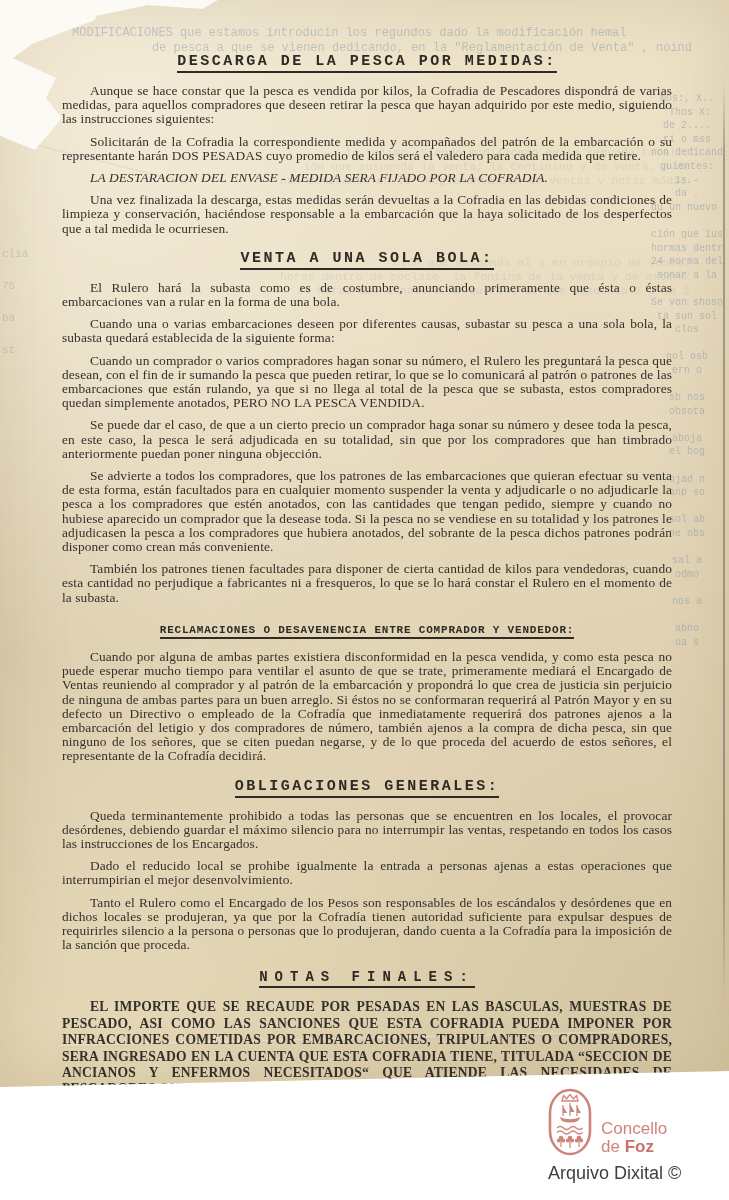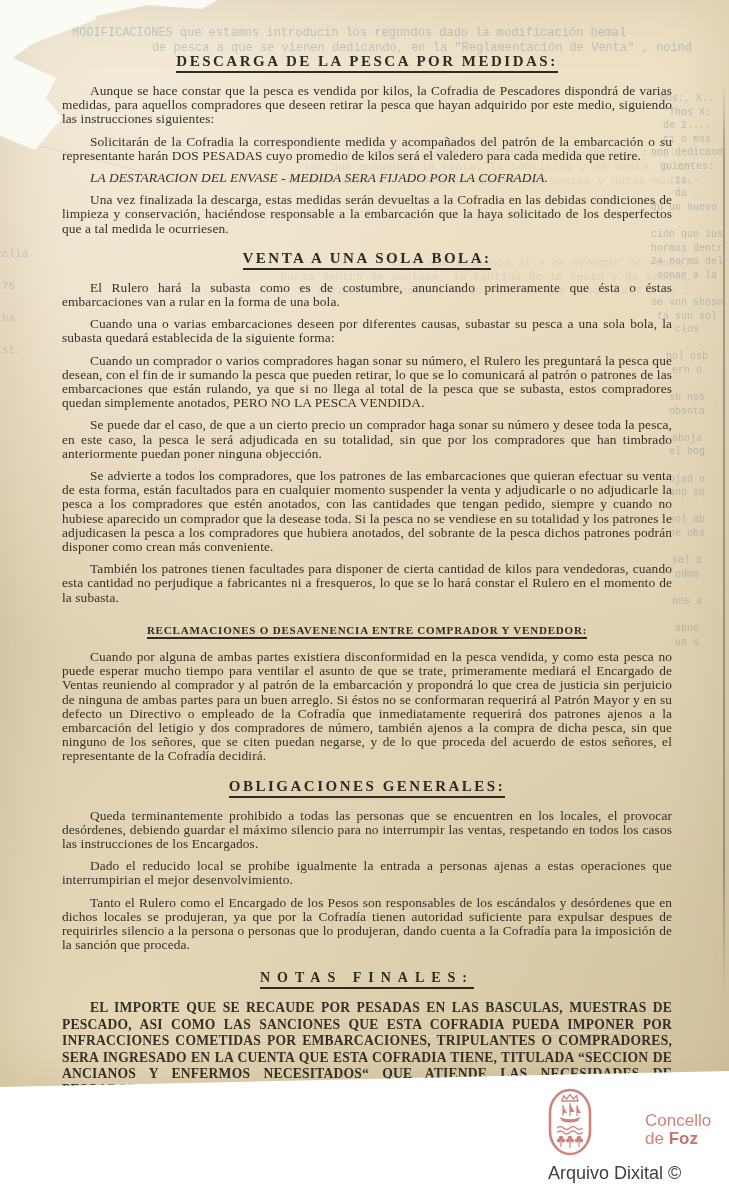--- a/index.html
+++ b/index.html
@@ -38,36 +38,36 @@
   .bleed-left{position:absolute;left:2px;top:238px;width:40px;opacity:.35;font-size:11px;line-height:32px;overflow:hidden;}
   .bleed-mid{position:absolute;opacity:.17;font-size:11.5px;line-height:14px;text-align:right;white-space:nowrap;overflow:hidden;}
   .bleed-mid-a{left:280px;top:146px;width:410px;}
   .bleed-mid-b{left:280px;top:256px;width:410px;}
   .bleed-mid-c{left:340px;top:472px;width:350px;}
   
   .content{position:absolute;left:62px;top:0;width:610px;padding-top:52px;color:#34302a;}
   .content p{margin:0 0 8px 0;font-size:13.4px;line-height:14.2px;text-align:justify;text-indent:28px;
     letter-spacing:.1px;}
   .caps-line{text-transform:none;font-size:13.6px;font-style:italic;}
-  .h-main{margin:0 0 11px 0;text-align:center;font-family:Liberation Serif, serif;
+  .h-main{margin:0 0 11px 0;text-align:center;font-family:Liberation Mono, monospace;
     font-weight:700;color:#2e2b26;}
   .h-main span{display:inline-block;border-bottom:2.5px solid #2e2b26;padding-bottom:1px;}
   .h-large span{font-size:15px;letter-spacing:2.5px;}
   .h-venta{margin-top:13px;}
   .h-recl{margin-top:15px;}
   .h-recl span{font-size:11px;letter-spacing:.8px;}
   .h-oblig{margin-top:13px;}
   .h-notas{margin-top:16px;}
   .h-notas span{font-size:14px;letter-spacing:7px;}
   .content p.caps-par{font-weight:700;font-size:13.6px;line-height:16.4px;margin-bottom:10px;letter-spacing:.2px;}
   .dateline{margin-top:4px;}
   .dateline p{text-indent:0;margin-left:351px;text-align:left;}
   
   .logo-block{position:absolute;left:548px;top:1088px;width:170px;}
-  .logo-row{display:flex;align-items:center;gap:44px;}
+  .logo-row{display:flex;align-items:flex-end;}
   .crest{flex:0 0 auto;}
   .logo-text{margin-left:9px;padding-top:16px;font-family:"Liberation Sans", sans-serif;
     color:#cf837b;font-size:17px;line-height:18px;}
   .logo-text .bold{font-weight:700;color:#c9716a;}
   .credit{margin-top:7px;width:150px;font-family:"Liberation Sans", sans-serif;
     font-size:18px;color:#3f3f3f;}
 </style>
 </head>
 <body>
 

